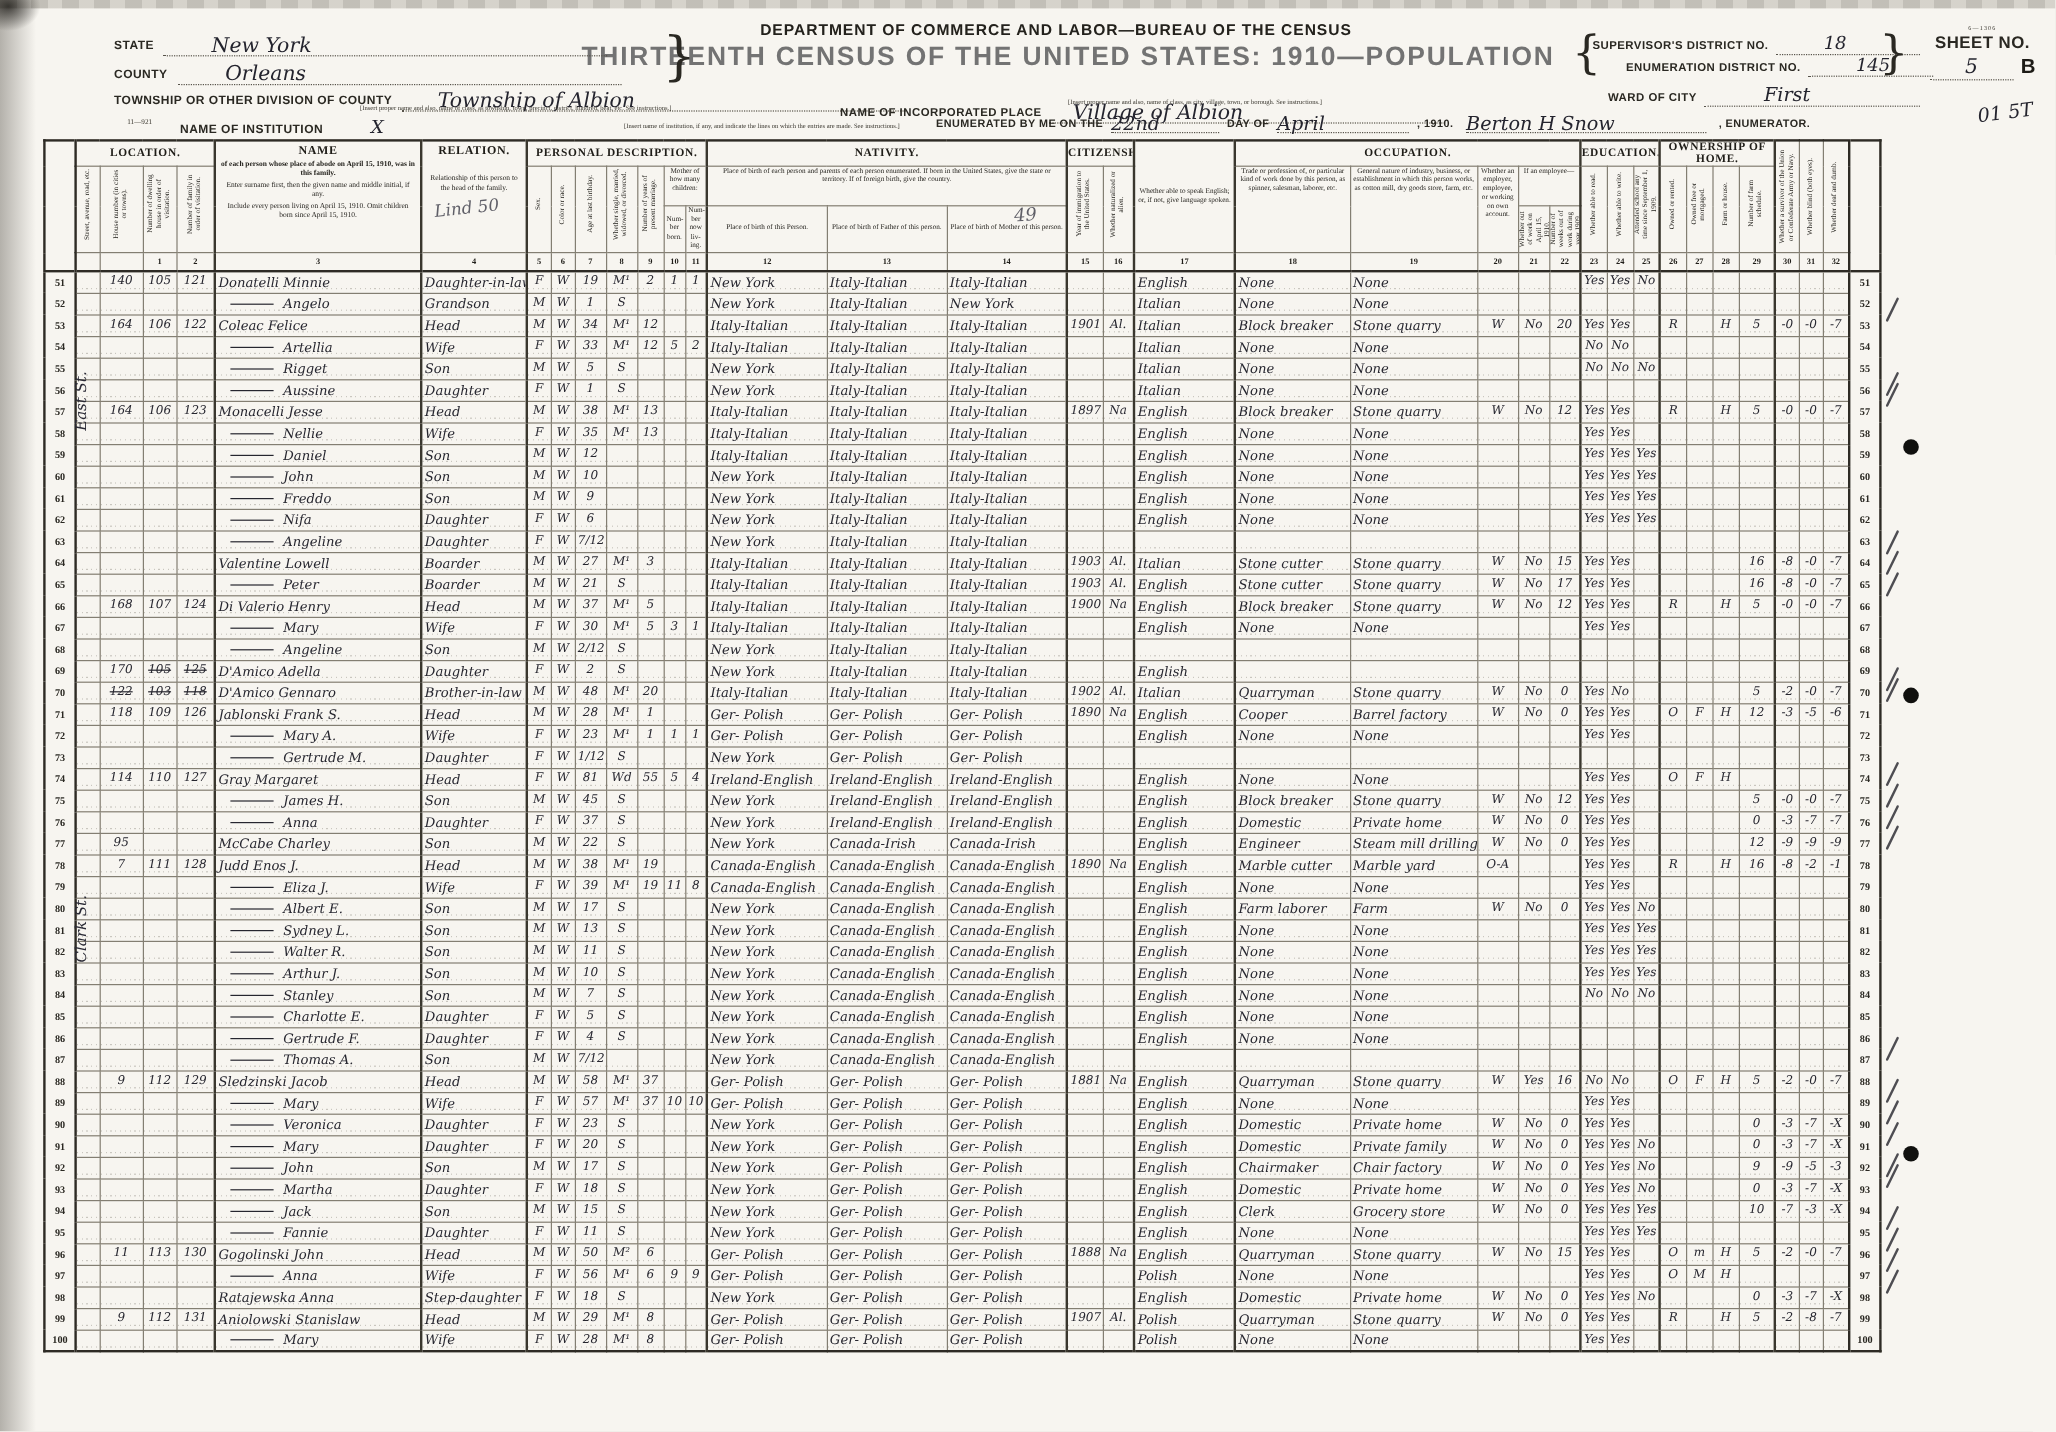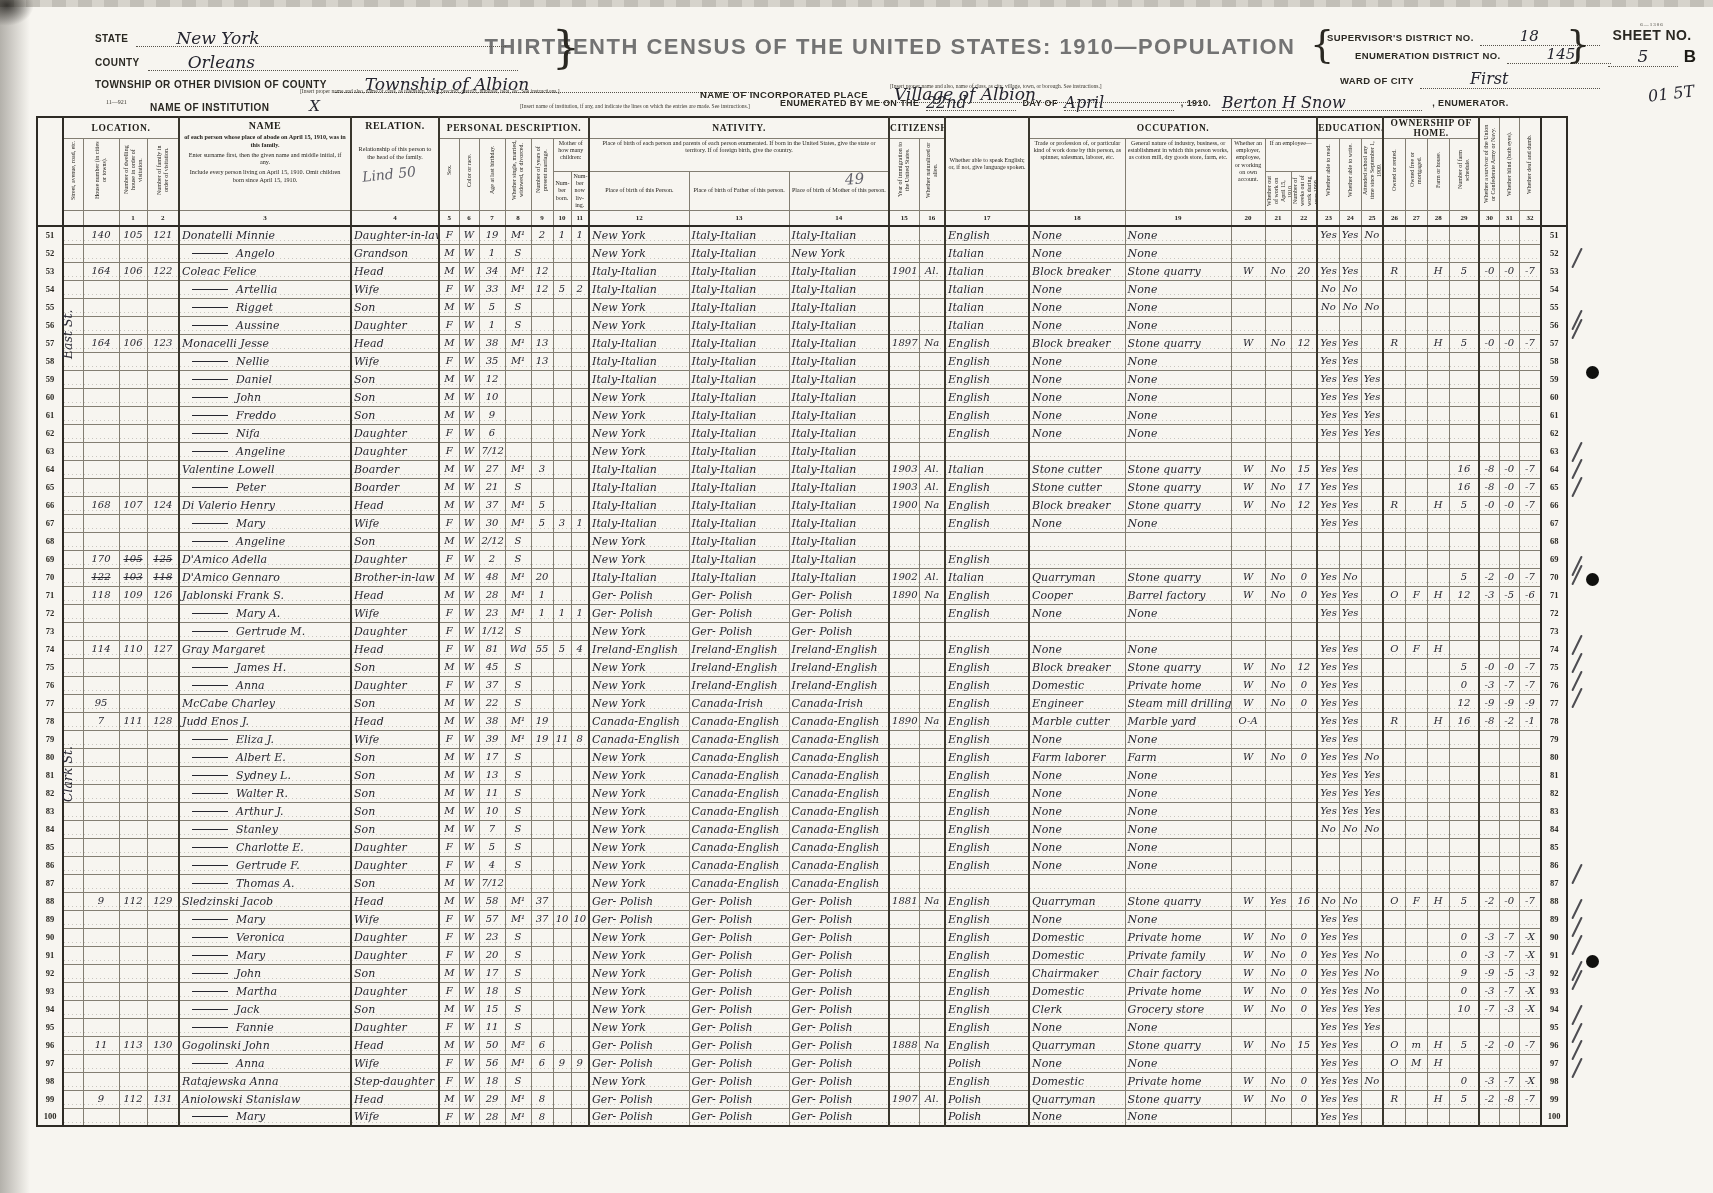--- a/index.html
+++ b/index.html
@@ -110,20 +110,21 @@
   .dotmark{position:absolute;width:13px;height:13px;border-radius:50%;background:#10100e;}
 </style>
 </head>
 <body>
 
 <div id="sheet">
   <div class="scan-top"></div>
   <div class="scan-left"></div>
   <div class="blotch"></div>
 
+  <div class="abs" id="dept">DEPARTMENT OF COMMERCE AND LABOR—BUREAU OF THE CENSUS</div>
   <div class="abs" id="title">THIRTEENTH CENSUS OF THE UNITED STATES: 1910—POPULATION</div>
 
   <div class="abs" id="state-row">
     <span class="lbl">STATE</span><span class="dotline"><span class="hw">New York</span></span>
   </div>
   <div class="abs" id="county-row">
     <span class="lbl">COUNTY</span><span class="dotline"><span class="hw">Orleans</span></span>
   </div>
   <div class="abs brace" id="brace-left">}</div>
   <div class="abs" id="township-row">

